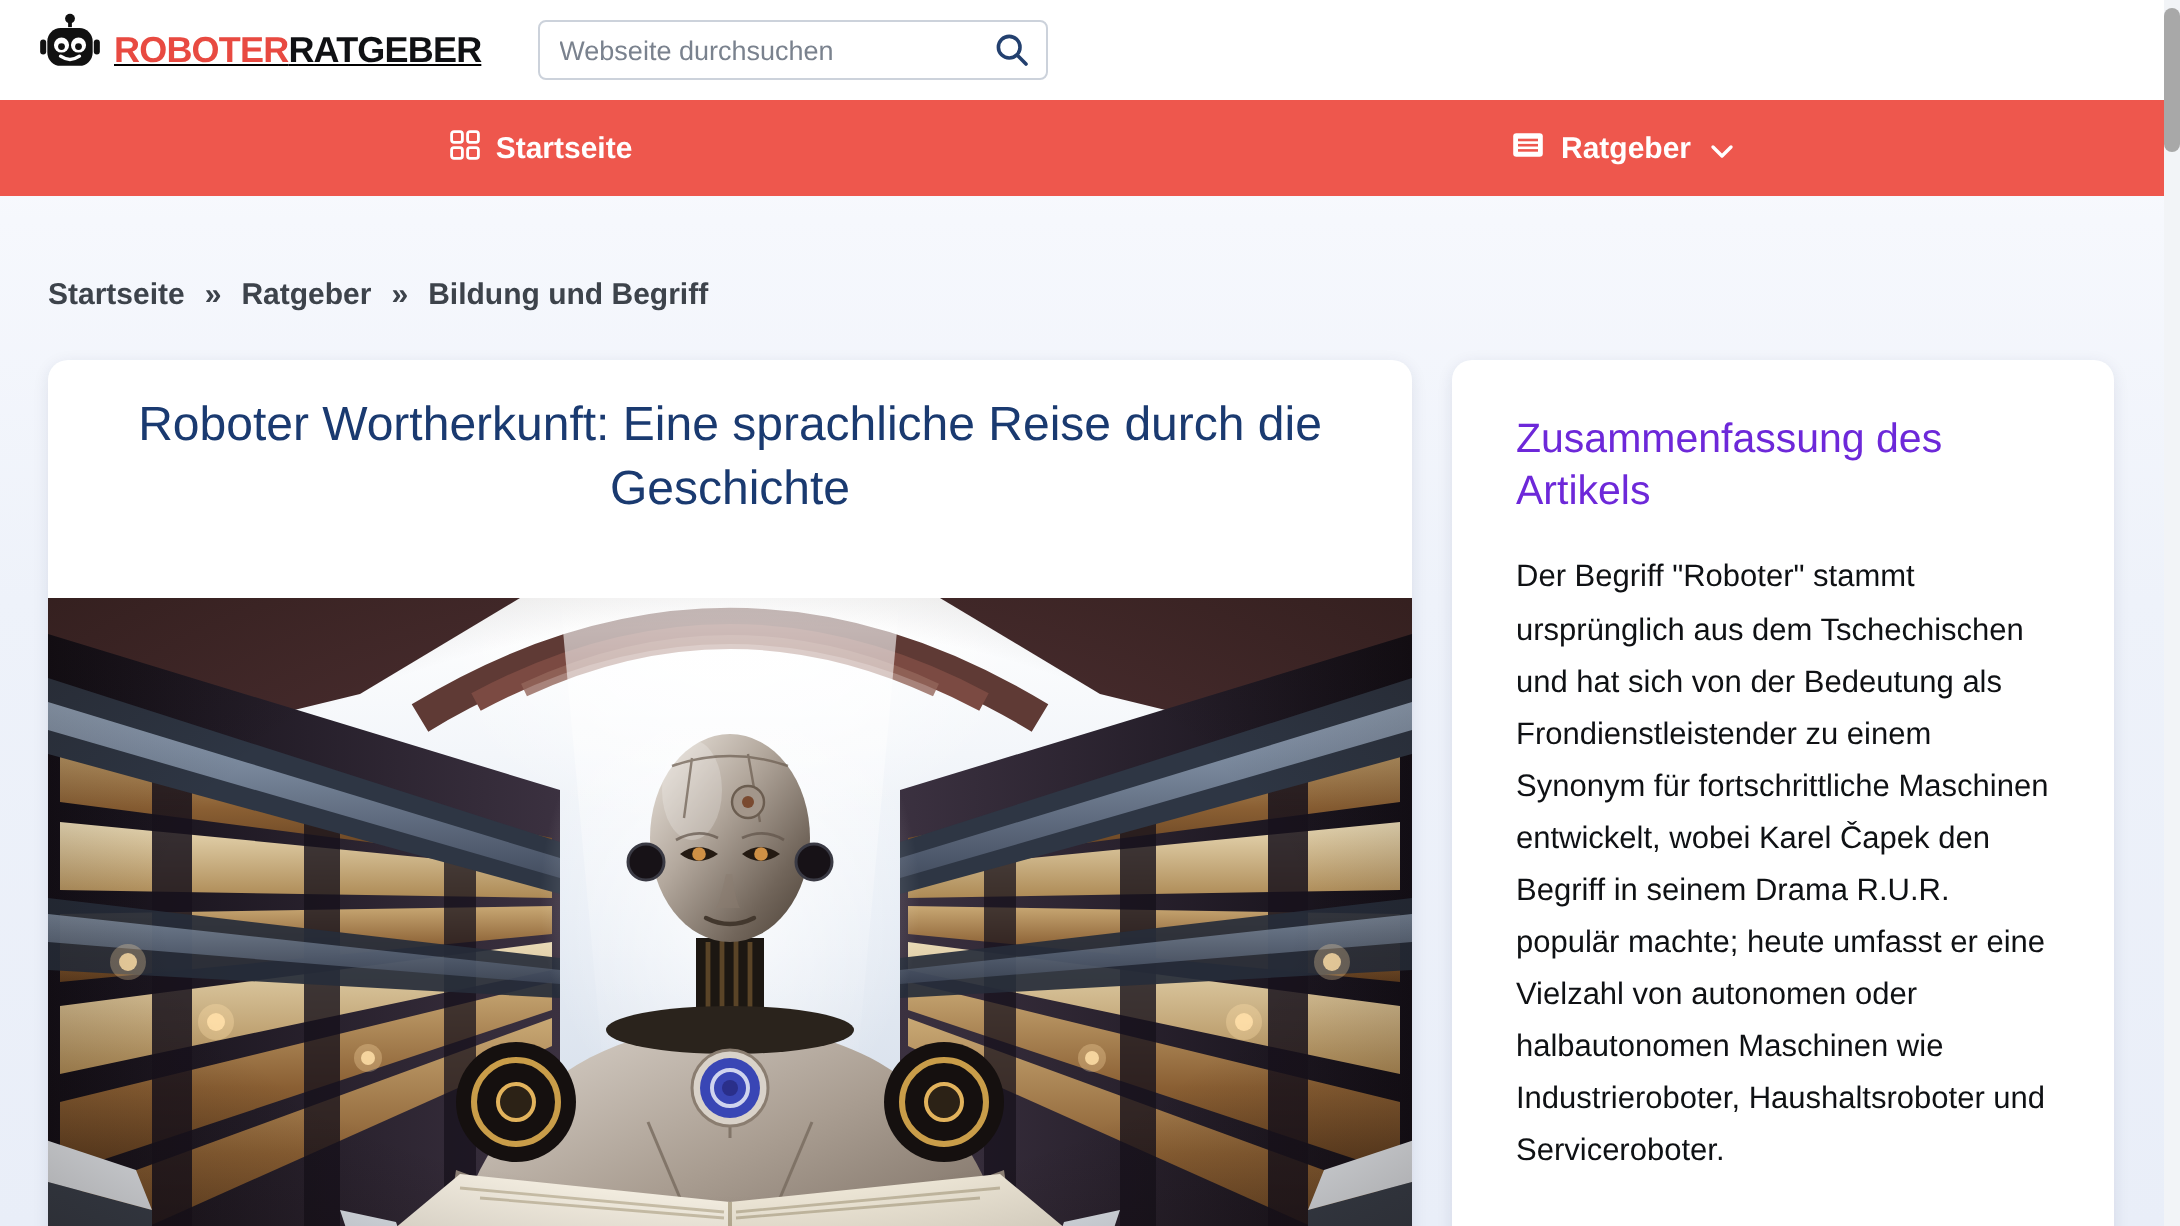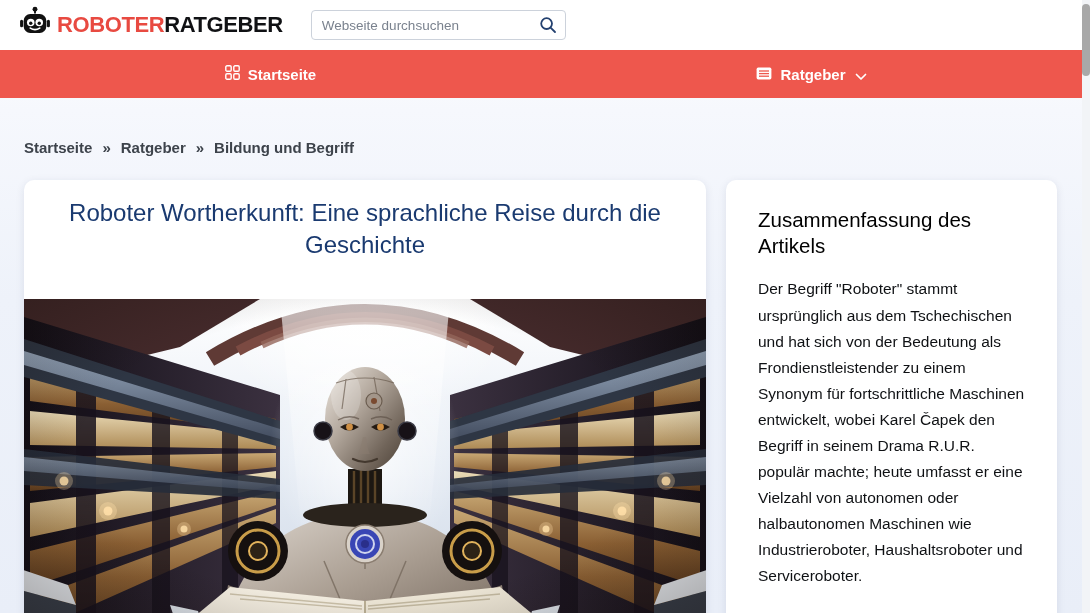--- a/index.html
+++ b/index.html
@@ -7,21 +7,21 @@
   body{
     width:1090px;height:613px;overflow:hidden;position:relative;
     font-family:"Liberation Sans","DejaVu Sans",sans-serif;
     background:linear-gradient(180deg,#ffffff 0px,#f6f8fd 110px,#eef2fa 300px,#e9eef8 613px);
   }
   .page{width:1082px;}
 
   
   .site-header{height:50px;background:#ffffff;display:flex;align-items:center;padding-left:18px;box-sizing:border-box;}
   .brand{display:flex;align-items:center;gap:5px;cursor:pointer;}
-  .brand-text{font-size:22px;font-weight:800;letter-spacing:-0.4px;line-height:1;}
+  .brand-text{font-size:18px;font-weight:800;letter-spacing:-0.4px;line-height:1;text-decoration:underline;}
   .brand-primary{color:#e84a41;}
   .brand-secondary{color:#101114;}
   .search-box{position:relative;margin-left:28px;}
   .search-box input{
     width:255px;height:30px;box-sizing:border-box;border:1px solid #ccd2db;border-radius:4px;
     padding:0 55px 0 10px;font-size:13.5px;color:#333;outline:none;
     font-family:"Liberation Sans","DejaVu Sans",sans-serif;
   }
   .search-box input::placeholder{color:#7a828e;}
   .search-icon{position:absolute;right:9px;top:6px;cursor:pointer;}
@@ -37,21 +37,21 @@
     font-size:15px;font-weight:700;color:#3d434b;line-height:16px;}
   .breadcrumb .crumb-link{cursor:pointer;}
 
   
   .content{display:flex;gap:20px;padding:0 24px;margin-top:24px;align-items:flex-start;}
   .card{background:#fff;border-radius:10px;box-shadow:0 2px 8px rgba(30,40,80,.10);}
   .article-card{width:682px;overflow:hidden;}
   .article-title{font-size:24px;font-weight:500;color:#1a3a70;text-align:center;line-height:1.33;margin:17px 42px 38px;}
   .article-image{display:block;width:682px;height:346px;}
   .sidebar-card{width:331px;box-sizing:border-box;padding:27px 32px 40px;min-height:560px;}
-  .sidebar-title{font-size:20.5px;font-weight:500;color:#000000;line-height:1.28;margin:0 0 17px;}
+  .sidebar-title{font-size:20.5px;font-weight:500;color:#6d28d9;line-height:1.28;margin:0 0 17px;}
   .sidebar-text{font-size:15.5px;line-height:1.68;color:#0f1114;margin:0;}
 
   
   .scrollbar-track{position:fixed;top:0;right:0;width:8px;height:613px;background:#f2f4f7;}
   .scrollbar-thumb{position:absolute;top:4px;left:0px;width:8px;height:72px;background:#a8a8a8;border-radius:4px;cursor:pointer;}
 </style>
 </head>
 <body>
 
 <div class="page">

